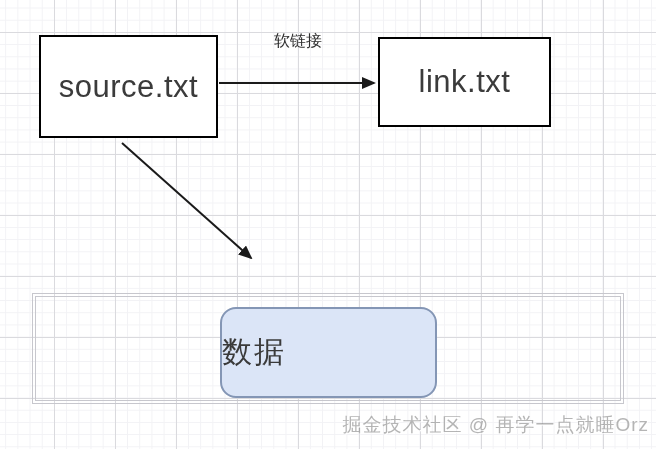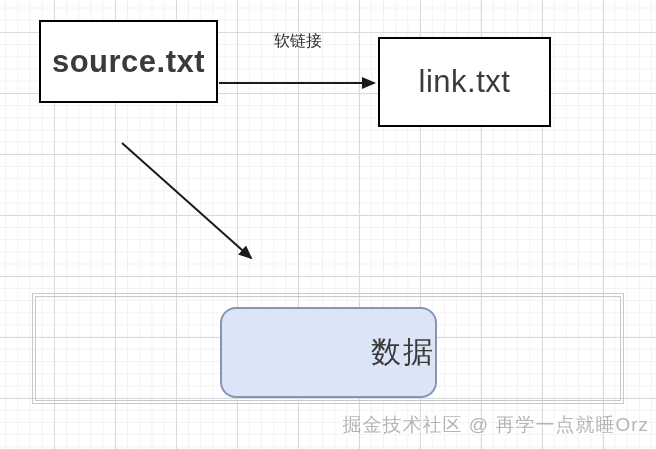--- a/index.html
+++ b/index.html
@@ -33,21 +33,21 @@
     position: absolute;
     display: flex;
     align-items: center;
     justify-content: center;
     background: #ffffff;
     border: 2px solid #000000;
     color: #3b3b3b;
     font-size: 31px;
     letter-spacing: 0.5px;
   }
-  .node-source { left: 39px; top: 20px; width: 179px; height: 83px; font-weight: bold; }
+  .node-source { left: 39px; top: 35px; width: 179px; height: 103px; }
   .node-link   { left: 378px; top: 37px; width: 173px; height: 90px; }
 
   .edge-label {
     position: absolute;
     left: 254px; top: 31px; width: 88px;
     text-align: center;
     font-size: 16px;
     font-weight: normal;
     color: #2f2f2f;
   }
@@ -64,21 +64,21 @@
     left: 2px; top: 2px; right: 2px; bottom: 2px;
     border: 1px solid #c7c7cd;
   }
 
   .node-data {
     position: absolute;
     left: 220px; top: 307px;
     width: 217px; height: 91px;
     display: flex;
     align-items: center;
-    justify-content: flex-end;
+    justify-content: flex-start;
     background: #dbe5f7;
     border: 2px solid #8496b5;
     border-radius: 16px;
     color: #3a3a3a;
     font-size: 30px;
     letter-spacing: 2px;
   }
 
   .watermark {
     position: absolute;

